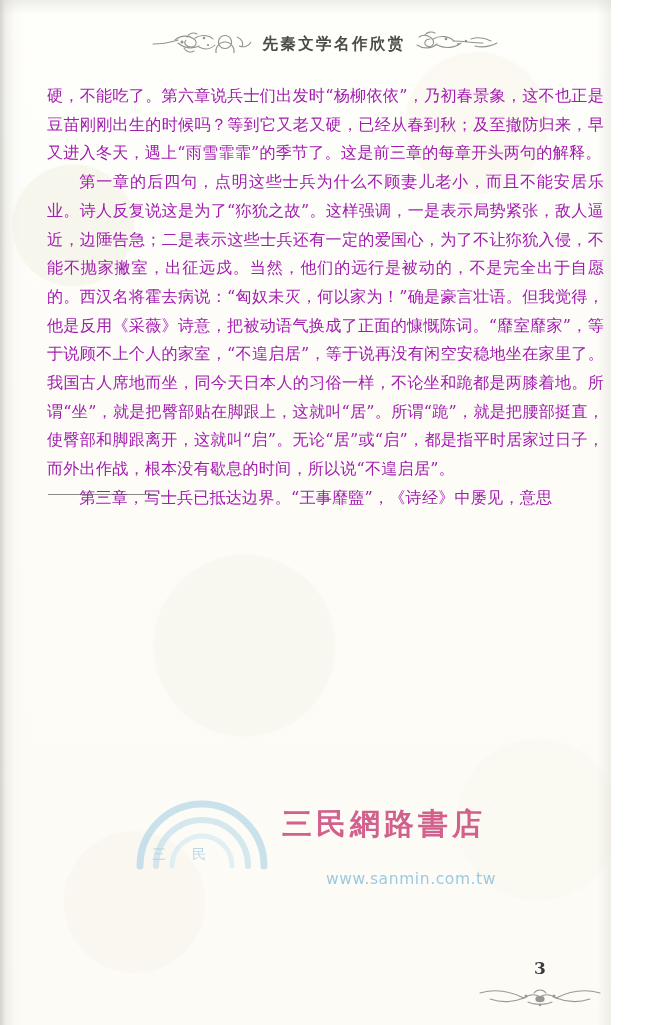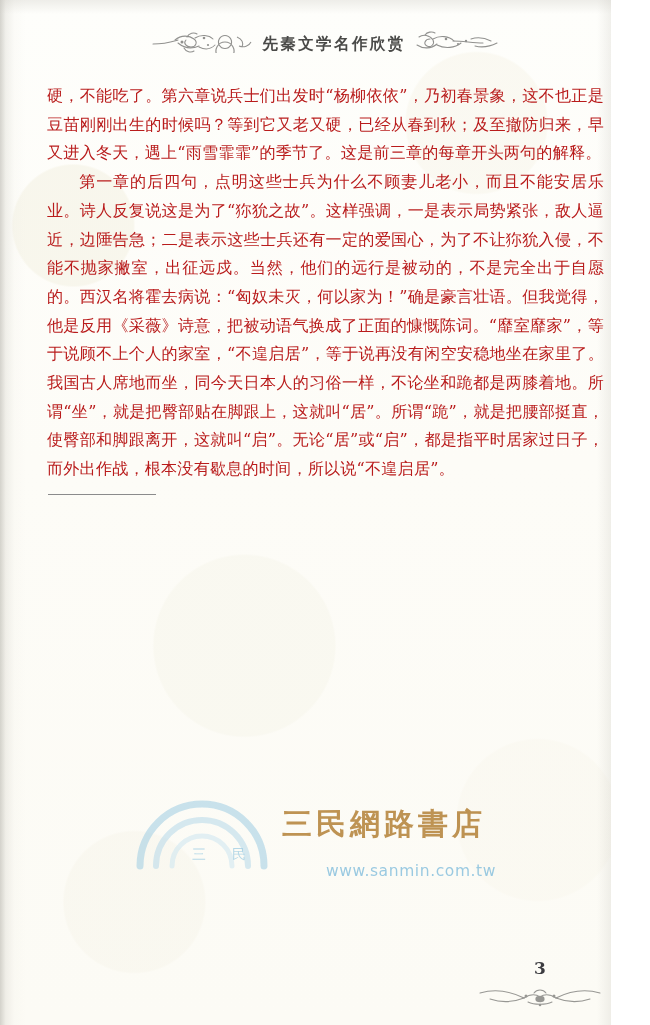--- a/index.html
+++ b/index.html
@@ -85,21 +85,21 @@
   #body-text {
     position: absolute;
     left: 47px;
     top: 82px;
     width: 557px;
   }
   .para {
     font-family: "DejaVu Serif", "Liberation Serif", serif;
     font-size: 16.1px;
     line-height: 28.7px;
-    color: #b91c1c;
+    color: #a21caf;
     text-align: justify;
     text-align-last: left;
     text-indent: 2em;
     margin: 0;
     letter-spacing: 0.2px;
     word-break: break-all;
     -webkit-font-smoothing: none;
   }
   .para.first { text-indent: 0; }
 
@@ -123,48 +123,47 @@
     height: 108px;
     pointer-events: none;
   }
   #wm-text {
     position: absolute;
     left: 152px;
     top: 14px;
     font-family: "DejaVu Serif", "Liberation Serif", serif;
     font-size: 30px;
     letter-spacing: 4px;
-    color: #a16207;
+    color: #be185d;
     opacity: 0.68;
     white-space: nowrap;
     font-weight: 600;
   }
   #wm-url {
     position: absolute;
     left: 196px;
-    top: 72px;
+    top: 80px;
     font-family: "DejaVu Sans", "Liberation Sans", sans-serif;
     font-size: 15.5px;
     letter-spacing: 0.6px;
     color: #7fbcdc;
     opacity: 0.78;
     white-space: nowrap;
   }
   #wm-logo { position: absolute; left: 0; top: 2px; opacity: 0.55; }
   #wm-logo-chars {
     position: absolute;
     left: 22px;
     top: 56px;
     font-family: "DejaVu Serif", "Liberation Serif", serif;
     font-size: 14px;
     letter-spacing: 26px;
     color: #9fcde3;
     opacity: 0.75;
     white-space: nowrap;
-    margin-left: 40px;
   }
 
   
   #footer {
     position: absolute;
     left: 470px;
     top: 958px;
     width: 140px;
     height: 56px;
   }
@@ -237,20 +236,21 @@
           <circle cx="45" cy="13" r="1.1"></circle>
           <circle cx="53" cy="10" r="1.2"></circle>
         </g>
       </svg>
     </span>
   </div>
 
   <div id="body-text">
     <p class="para first">硬，不能吃了。第六章说兵士们出发时“杨柳依依”，乃初春景象，这不也正是豆苗刚刚出生的时候吗？等到它又老又硬，已经从春到秋；及至撤防归来，早又进入冬天，遇上“雨雪霏霏”的季节了。这是前三章的每章开头两句的解释。</p>
     <p class="para">第一章的后四句，点明这些士兵为什么不顾妻儿老小，而且不能安居乐业。诗人反复说这是为了“狝狁之故”。这样强调，一是表示局势紧张，敌人逼近，边陲告急；二是表示这些士兵还有一定的爱国心，为了不让狝狁入侵，不能不抛家撇室，出征远戍。当然，他们的远行是被动的，不是完全出于自愿的。西汉名将霍去病说：“匈奴未灭，何以家为！”确是豪言壮语。但我觉得，他是反用《采薇》诗意，把被动语气换成了正面的慷慨陈词。“靡室靡家”，等于说顾不上个人的家室，“不遑启居”，等于说再没有闲空安稳地坐在家里了。我国古人席地而坐，同今天日本人的习俗一样，不论坐和跪都是两膝着地。所谓“坐”，就是把臀部贴在脚跟上，这就叫“居”。所谓“跪”，就是把腰部挺直，使臀部和脚跟离开，这就叫“启”。无论“居”或“启”，都是指平时居家过日子，而外出作战，根本没有歇息的时间，所以说“不遑启居”。</p>
+    <p class="para">第三章，写士兵已抵达边界。“王事靡盬”，《诗经》中屡见，意思</p>
   </div>
 
   <div id="scan-scratch"></div>
 
   <div id="watermark">
     <span id="wm-logo">
       <svg width="150" height="86" viewBox="0 0 150 86">
         <g fill="none" stroke="#9fcde3" stroke-width="7" stroke-linecap="round">
           <path d="M10 74 A62 62 0 0 1 134 74"></path>
         </g>

